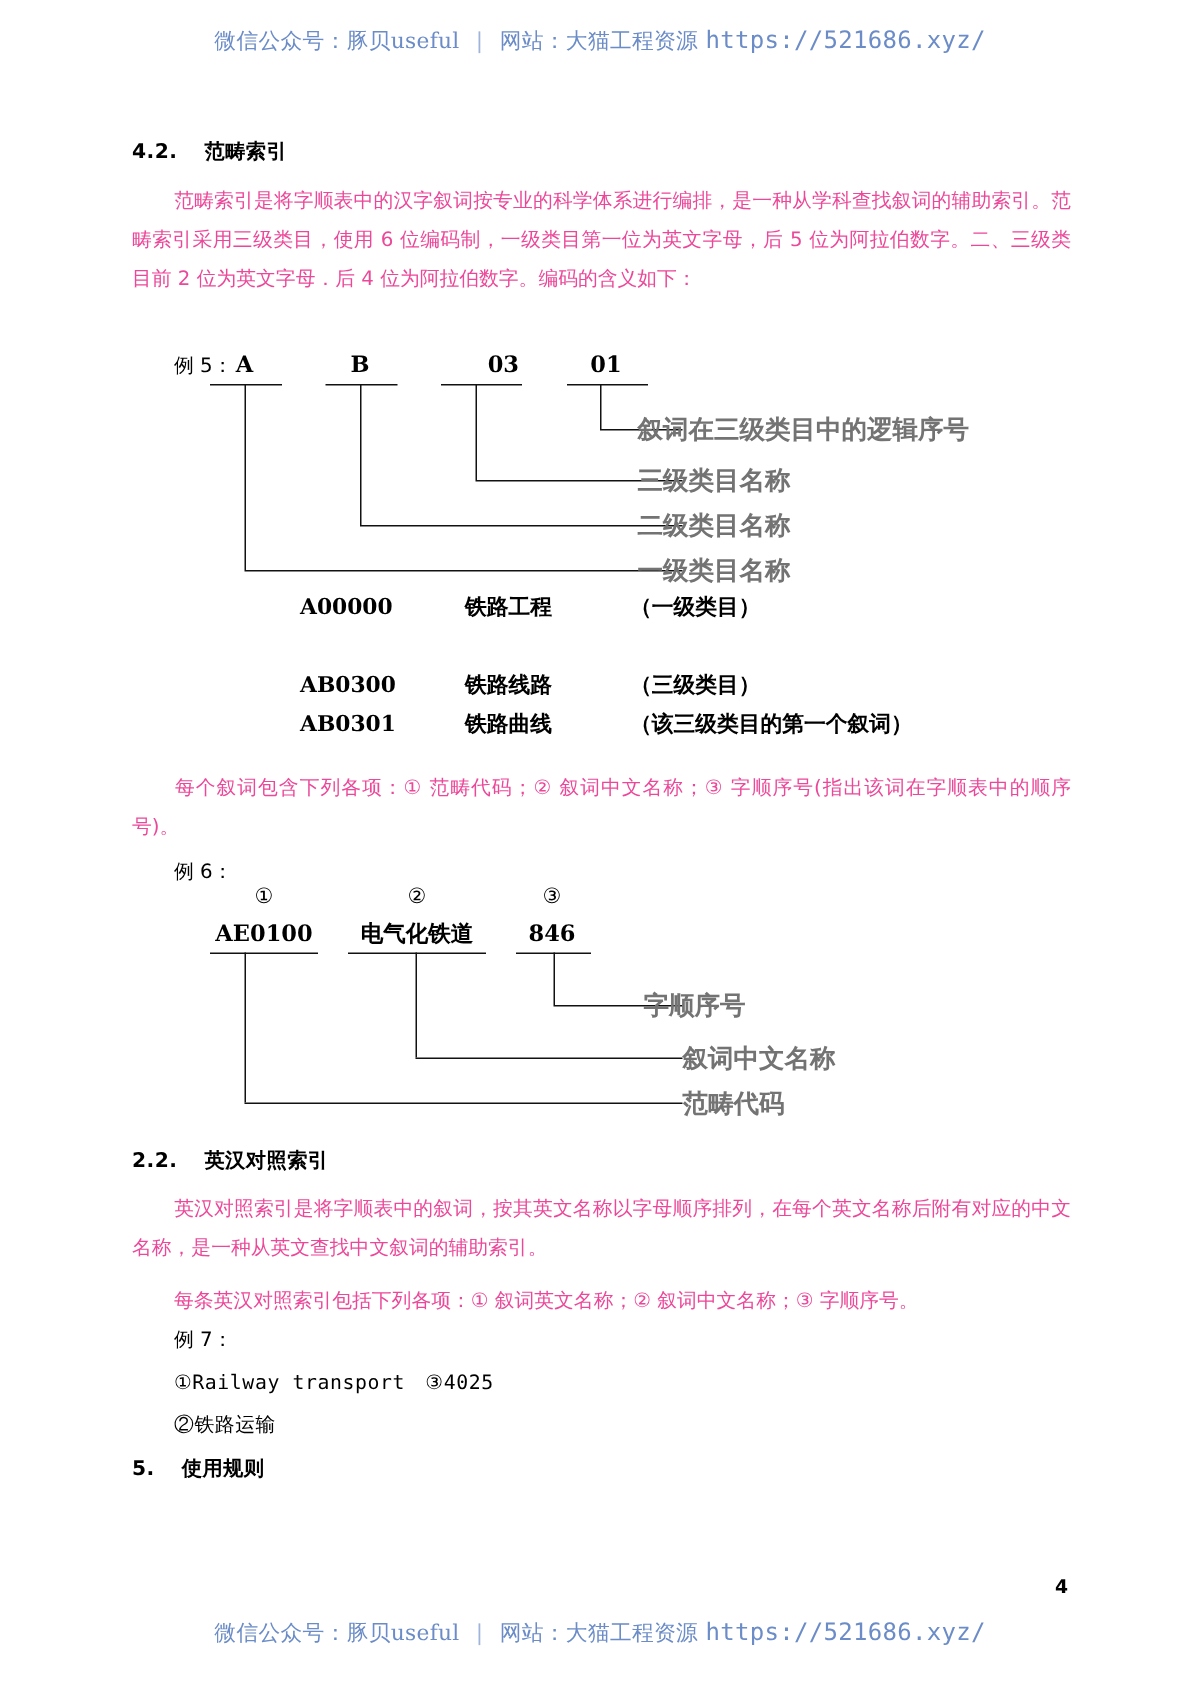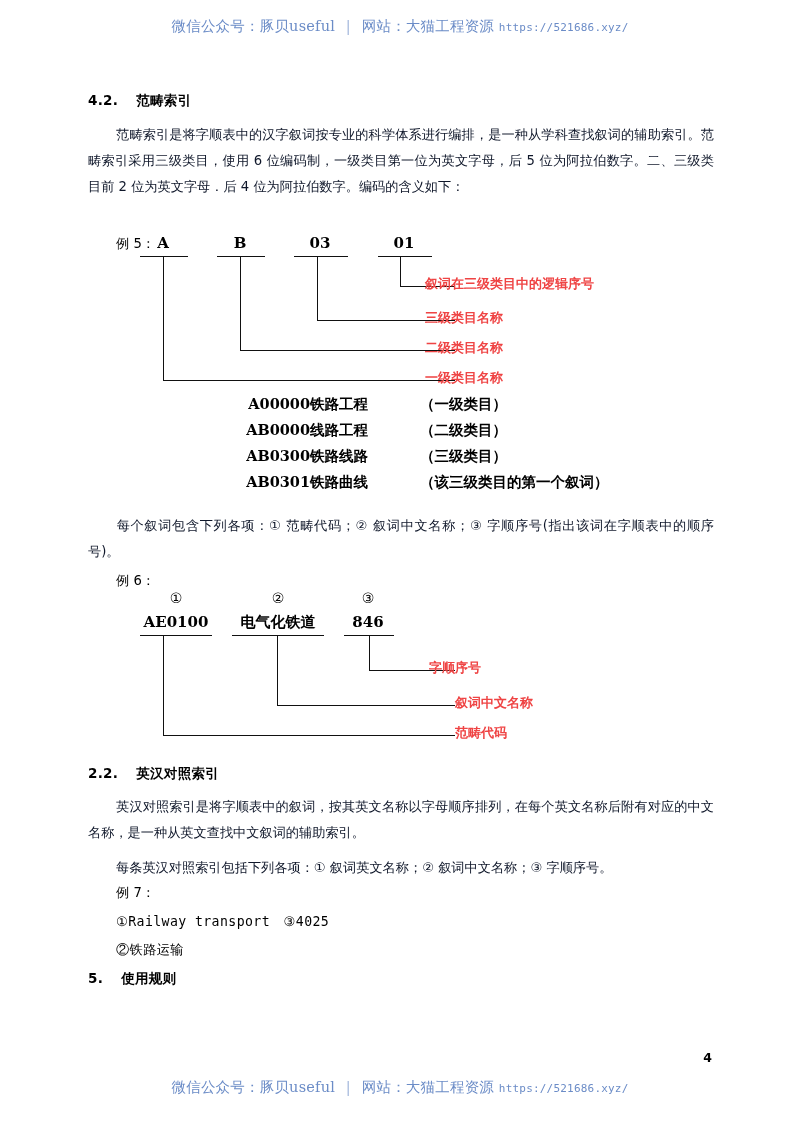--- a/index.html
+++ b/index.html
@@ -27,21 +27,21 @@
     font-family: "DejaVu Serif", "Liberation Serif", serif;
     white-space: nowrap;
     letter-spacing: 0.2px;
   }
   .watermark .wm-sep {
     color: #9fb4da;
     padding: 0 6px;
   }
   .watermark .wm-url {
     font-family: "DejaVu Sans Mono", "Liberation Mono", monospace;
-    font-size: 11px;
+    font-size: 16px;
   }
   #wm-top { top: 17px; }
   #wm-bottom { top: 1078px; }
 
   
   .page {
     position: absolute;
     left: 0; top: 0;
     width: 800px; height: 1132px;
   }
@@ -57,21 +57,21 @@
   .sec-head .num { display: inline-block; }
   .sec-head .gap { display: inline-block; width: 18px; }
 
   .para {
     position: absolute;
     left: 88px;
     width: 626px;
     font-size: 13.2px;
     line-height: 26px;
     text-align: justify;
-    color: #0f172a;
+    color: #ec4899;
   }
   .para .indent { display: inline-block; width: 28px; }
 
   .label-line {
     position: absolute;
     font-size: 13.2px;
     color: #000;
     white-space: nowrap;
   }
 
@@ -101,23 +101,23 @@
   .dg-circ {
     position: absolute;
     font-size: 14px;
     color: #000;
     white-space: nowrap;
     text-align: center;
     font-family: "DejaVu Sans", sans-serif;
   }
   .dg-label {
     position: absolute;
-    font-size: 13px;
-    font-weight: 700;
-    color: #ef4444;
+    font-size: 17px;
+    font-weight: 700;
+    color: #737373;
     white-space: nowrap;
     font-family: Liberation Serif, serif;
   }
   .hline {
     position: absolute;
     height: 0;
     border-top: 1.4px solid #111;
   }
   .vline {
     position: absolute;
@@ -126,21 +126,21 @@
   }
 
   .code-row {
     position: absolute;
     font-family: "DejaVu Serif", "Liberation Serif", serif;
     font-size: 14.5px;
     font-weight: 700;
     color: #000;
     white-space: nowrap;
   }
-  .code-row .c1 { display: inline-block; width: 110px; text-align: right; }
+  .code-row .c1 { display: inline-block; width: 110px; }
   .code-row .c2 { display: inline-block; width: 110px; }
   .code-row .c3 { display: inline-block; }
 
   .page-num {
     position: absolute;
     right: 88px;
     top: 1050px;
     font-size: 12.5px;
     font-weight: 700;
     color: #000;
@@ -167,21 +167,21 @@
   </div>
 
   <div class="label-line" style="left:116px; top:207px;margin-top:28px;">
     <span>例 5：</span>
   </div>
 
   <div class="diagram">
 
     <div class="dg-token" style="left:140px; top:234px; width:46px;">A</div>
     <div class="dg-token" style="left:217px; top:234px; width:46px;">B</div>
-    <div class="dg-token" style="left:294px; top:234px; width:52px;">03</div>
+    <div class="dg-token" style="left:294px; top:234px; width:52px;text-align:right;">03</div>
     <div class="dg-token" style="left:378px; top:234px; width:52px;">01</div>
 
     <div class="hline" style="left:140px; top:256px; width:48px;"></div>
     <div class="hline" style="left:217px; top:256px; width:48px;"></div>
     <div class="hline" style="left:294px; top:256px; width:54px;"></div>
     <div class="hline" style="left:378px; top:256px; width:54px;"></div>
 
     <div class="vline" style="left:400px; top:256px; height:30px;"></div>
     <div class="hline" style="left:400px; top:286px; width:55px;"></div>
 
@@ -195,23 +195,20 @@
     <div class="hline" style="left:163px; top:380px; width:292px;"></div>
 
     <div class="dg-label" style="left:425px; top:275px;">叙词在三级类目中的逻辑序号</div>
     <div class="dg-label" style="left:425px; top:309px;">三级类目名称</div>
     <div class="dg-label" style="left:425px; top:339px;">二级类目名称</div>
     <div class="dg-label" style="left:425px; top:369px;">一级类目名称</div>
   </div>
 
   <div class="code-row" style="left:200px; top:395px;">
     <span class="c1">A00000</span><span class="c2">铁路工程</span><span class="c3">（一级类目）</span>
-  </div>
-  <div class="code-row" style="left:200px; top:421px;">
-    <span class="c1">AB0000</span><span class="c2">线路工程</span><span class="c3">（二级类目）</span>
   </div>
   <div class="code-row" style="left:200px; top:447px;">
     <span class="c1">AB0300</span><span class="c2">铁路线路</span><span class="c3">（三级类目）</span>
   </div>
   <div class="code-row" style="left:200px; top:473px;">
     <span class="c1">AB0301</span><span class="c2">铁路曲线</span><span class="c3">（该三级类目的第一个叙词）</span>
   </div>
 
   <div class="para" style="top:513px;">
     <span class="indent"></span><span>每个叙词包含下列各项：① 范畴代码；② 叙词中文名称；③ 字顺序号(指出该词在字顺表中的顺序号)。</span>

